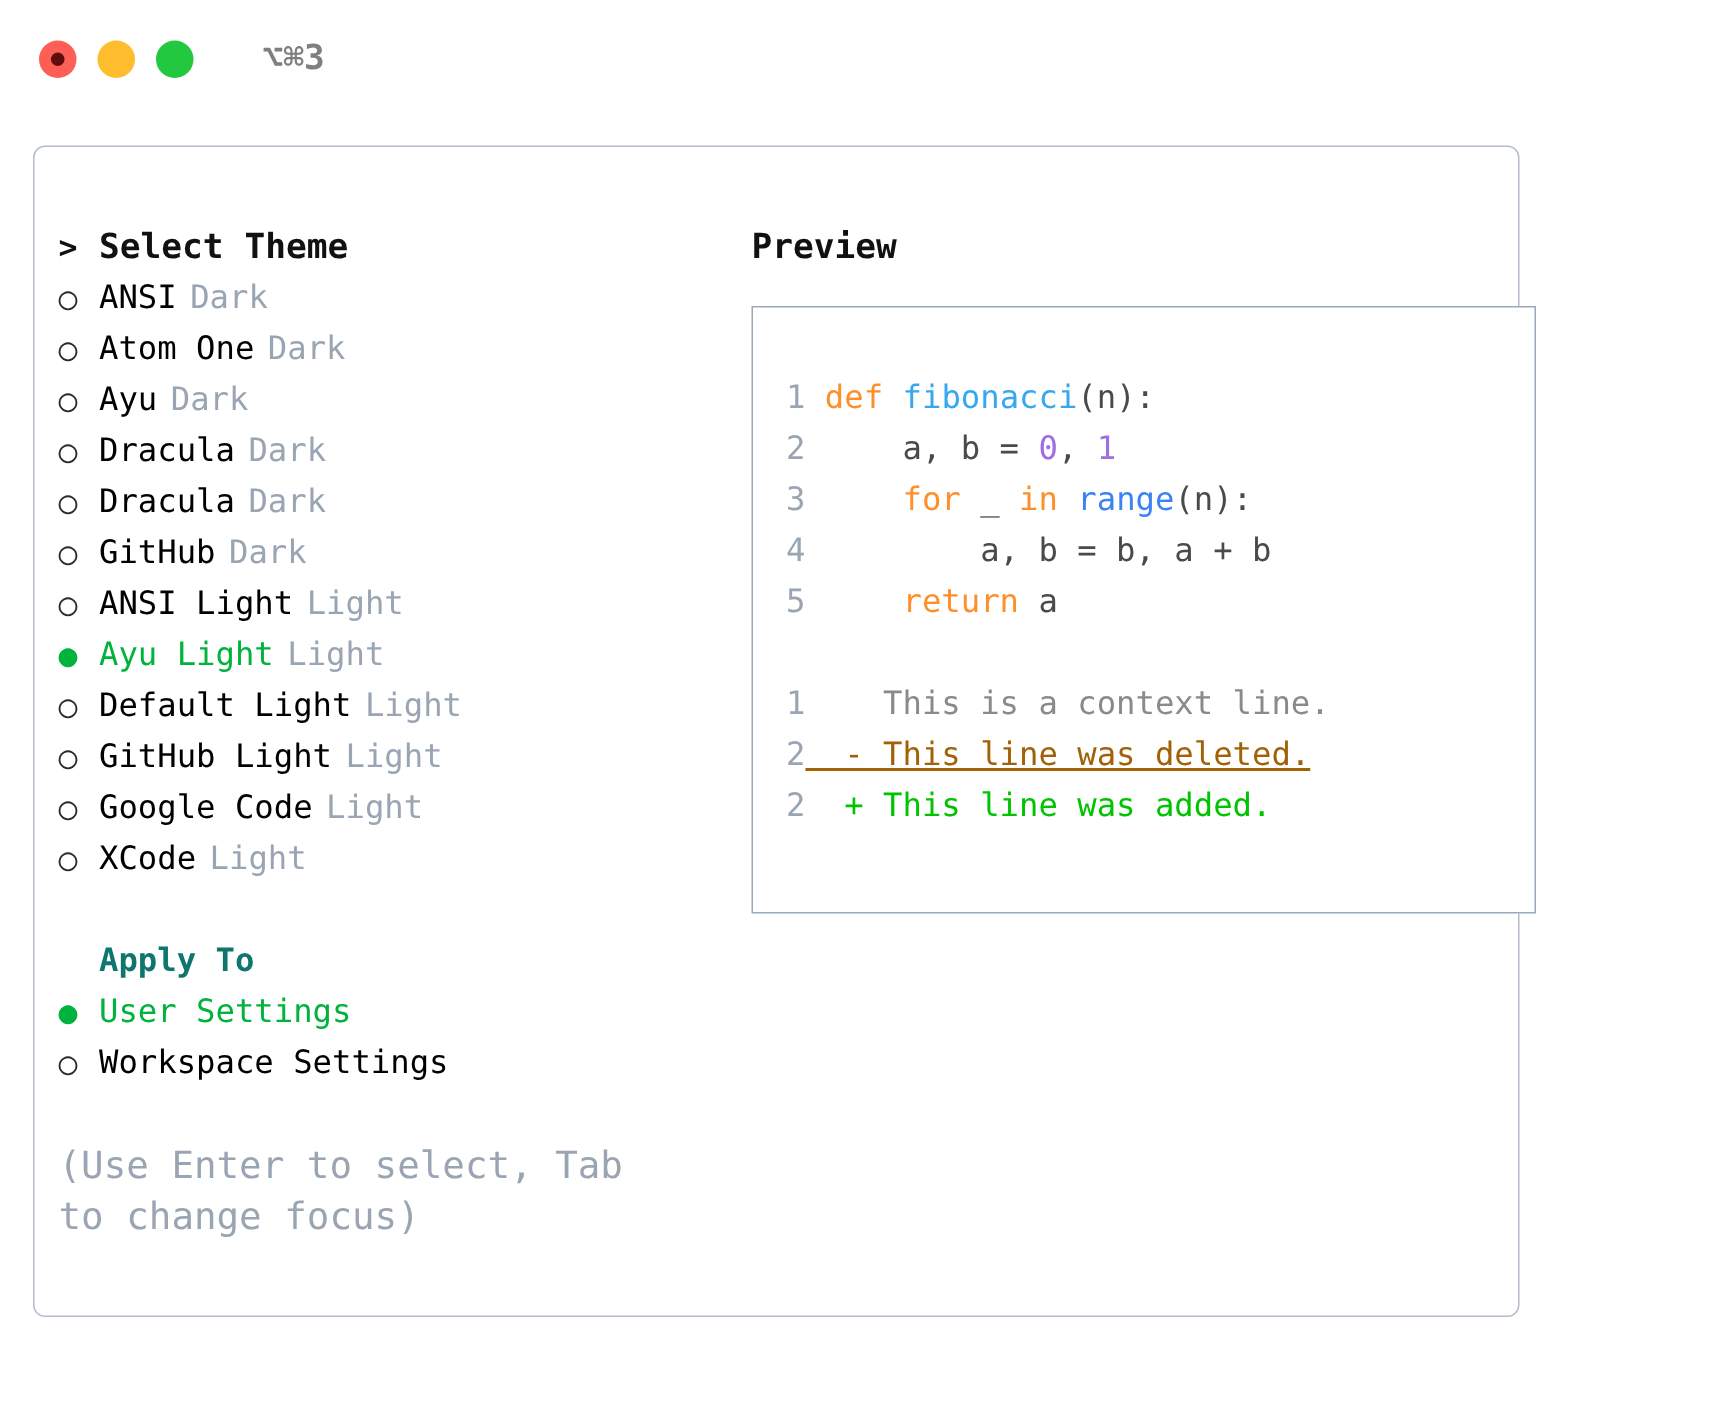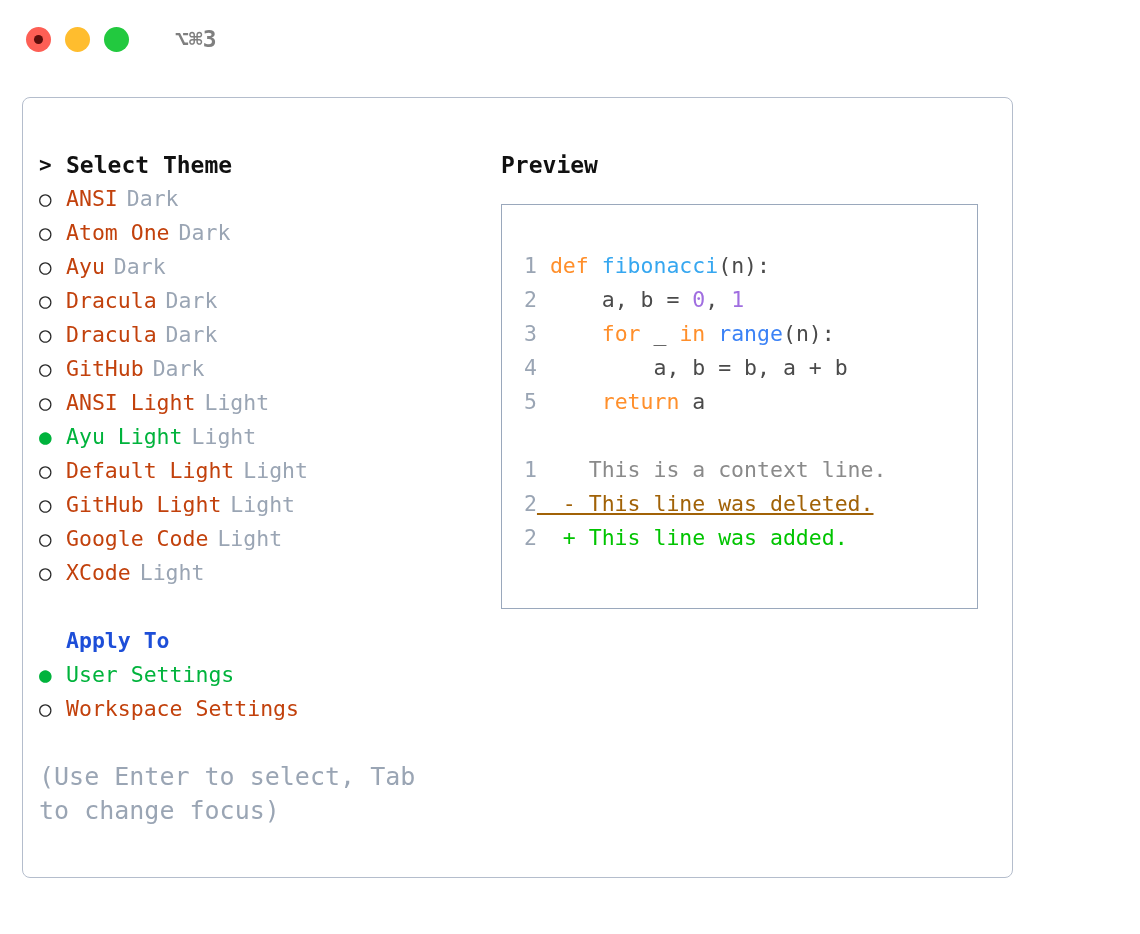--- a/index.html
+++ b/index.html
@@ -103,34 +103,34 @@
     flex: 0 0 27px;
     font-size: 21px;
     color: #2b2b2b;
     text-align: left;
   }
   .marker.sel  { color: #00b33c; }
   .marker.caret {
     color: #111111;
     font-weight: bold;
   }
-  .label { color: #c2410c; }
+  .label { color: #000000; }
   .label.selected { color: #00b33c; }
   .label.head {
     color: #111111;
     font-weight: bold;
     font-size: 23px;
   }
   .tag {
     color: #9aa5b4;
     margin-left: 9px;
   }
   .row.subhead .label {
     font-weight: bold;
-    color: #1d4ed8;
+    color: #0f766e;
   }
 
   .spacer-sm { height: 34px; }
   .spacer-md { height: 34px; }
 
   .hint {
     margin-top: 0px;
     font-size: 25px;
     color: #9aa5b4;
     line-height: 34px;
@@ -147,21 +147,21 @@
   }
   .preview-title {
     font-size: 23px;
     font-weight: bold;
     color: #111111;
     line-height: 34px;
     height: 34px;
   }
   .preview-panel {
     margin-top: 22px;
-    width: 477px;
+    width: 523px;
     height: 405px;
     border: 1.5px solid #9aa8bc;
     box-sizing: border-box;
     background: #ffffff;
     padding: 44px 0 0 22px;
   }
   .code-line {
     font-size: 21.5px;
     line-height: 34px;
     height: 34px;

